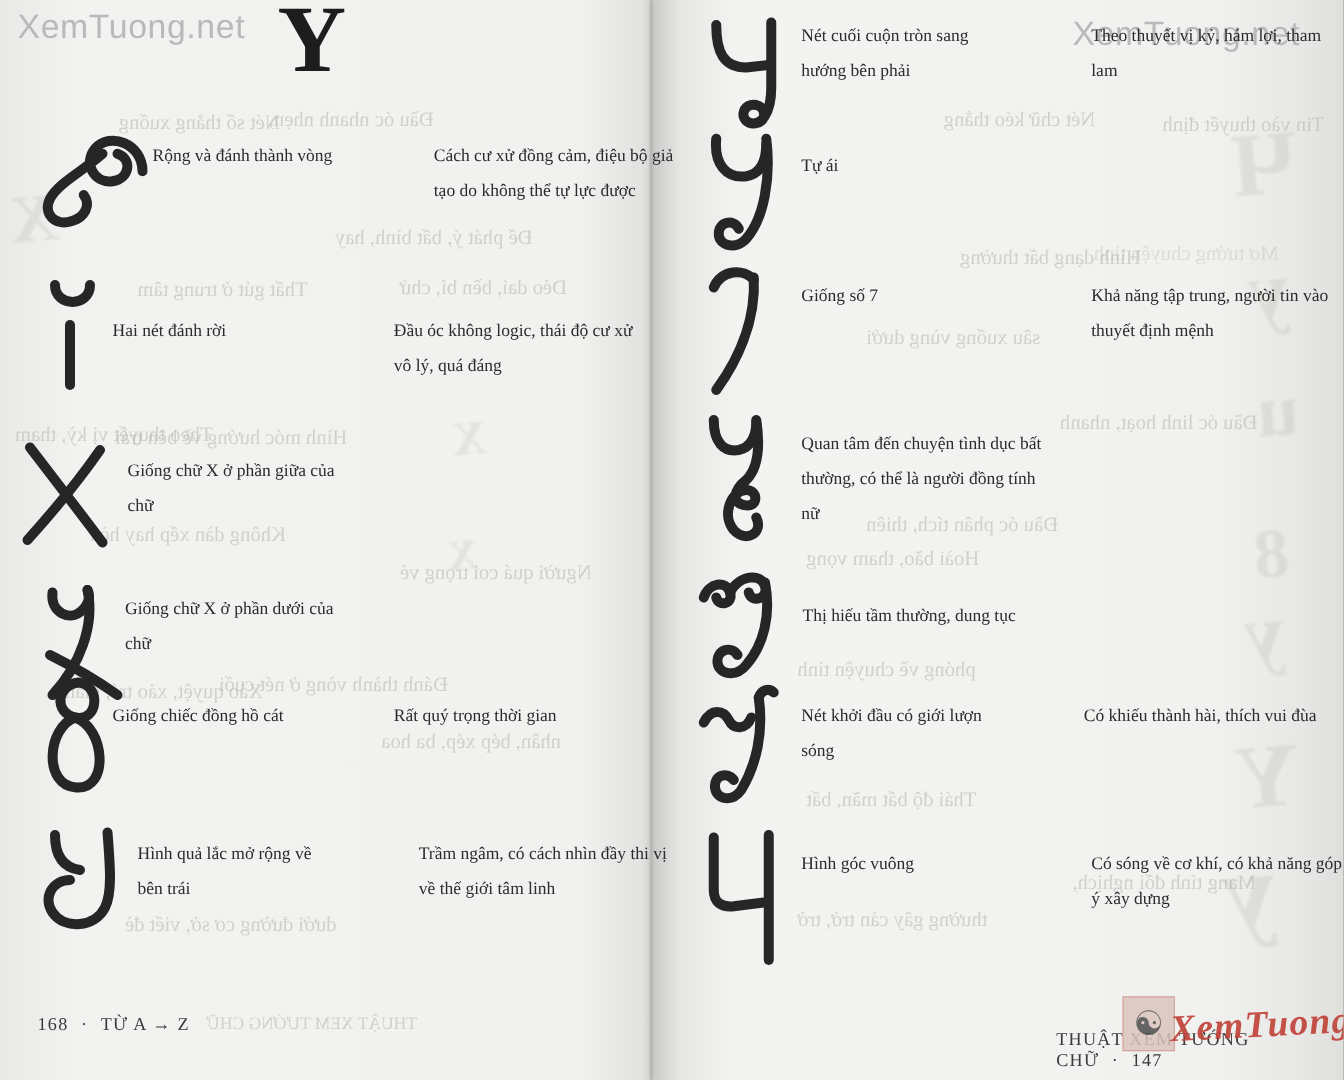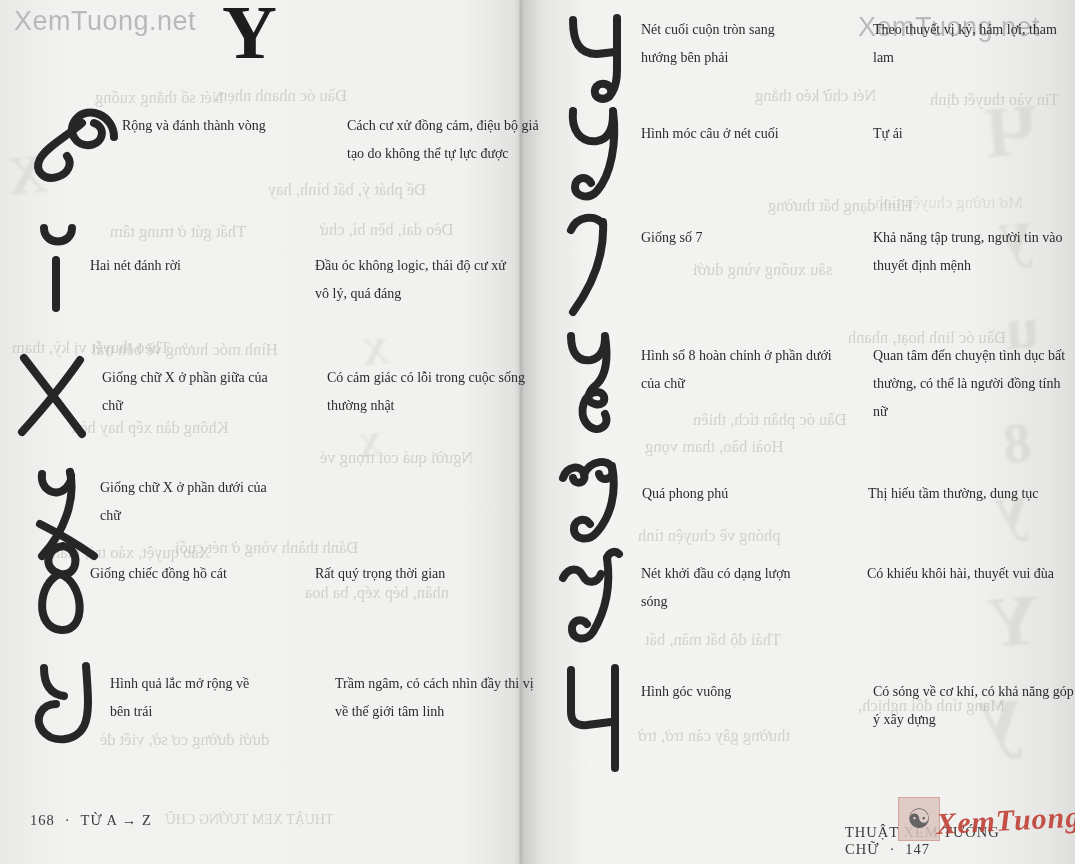--- a/index.html
+++ b/index.html
@@ -115,21 +115,20 @@
     <div class="row" style="left:30px;top:352px;--tt:12px">
       <div class="gcol" style="flex-basis:55px;margin-left:-14px;margin-right:14px">
           <div class="glyph" aria-label="x-in-middle">
         <svg width="72" height="88" viewBox="0 0 72 88">
               <path d="M8 6 C28 32 48 58 66 82"></path>
               <path d="M64 8 C46 34 24 60 6 80"></path>
             </svg>
       </div>
         </div>
       <div class="lcol"><span style="max-width:182px">Giống chữ X ở phần giữa của chữ</span></div>
-      <div class="mcol"><span>Có cảm giác có lỗi trong cuộc sống thường nhật</span></div>
     </div>
 
     <div class="row" style="left:30px;top:466px;--tt:8px">
       <div class="gcol">
           <div class="glyph" aria-label="x-in-lower-part">
         <svg width="70" height="95" viewBox="0 0 70 95">
               <path d="M12 8 C10 24 26 32 36 22 C42 16 42 10 40 6"></path>
               <path d="M40 6 C46 34 34 66 12 90"></path>
               <path d="M10 58 C30 68 50 80 64 90"></path>
             </svg>
@@ -186,21 +185,20 @@
 
     <div class="row" style="left:563px;top:103px;--tt:17px">
       <div class="gcol">
           <div class="glyph" aria-label="hook-on-final-stroke">
         <svg width="75" height="100" viewBox="0 0 75 100">
               <path d="M10 8 C8 28 18 40 34 38 C46 36 50 26 50 12"></path>
               <path d="M50 8 C54 40 48 72 34 88 C26 97 12 94 12 84 C12 74 24 72 28 80"></path>
             </svg>
       </div>
         </div>
-      <div class="lcol"><span>Hình móc câu ở nét cuối</span></div>
       <div class="mcol"><span>Tự ái</span></div>
     </div>
 
     <div class="row" style="left:563px;top:210px;--tt:14px">
       <div class="gcol">
           <div class="glyph" aria-label="like-number-7">
         <svg width="55" height="105" viewBox="0 0 55 105">
               <path d="M8 20 C14 6 32 4 40 14"></path>
               <path d="M40 12 C42 48 26 80 10 102"></path>
             </svg>
@@ -212,50 +210,48 @@
 
     <div class="row" style="left:563px;top:330px;--tt:12px">
       <div class="gcol">
           <div class="glyph" aria-label="figure-8-in-lower-part">
         <svg width="60" height="110" viewBox="0 0 60 110">
               <path d="M8 6 C8 24 16 32 28 30 C38 28 42 18 42 8"></path>
               <path d="M42 6 C46 32 42 46 34 54 C24 62 22 72 32 74 C44 77 44 62 34 62 C22 62 14 82 24 94 C34 105 48 96 42 84"></path>
             </svg>
       </div>
         </div>
-      <div class="lcol"><span style="max-width:208px">Hình số 8 hoàn chỉnh ở phần dưới của chữ</span></div>
       <div class="mcol"><span>Quan tâm đến chuyện tình dục bất thường, có thể là người đồng tính nữ</span></div>
     </div>
 
     <div class="row" style="left:557px;top:452px;--tt:28px">
       <div class="gcol" style="flex-basis:84px">
           <div class="glyph" aria-label="overly-ornate-stroke">
         <svg width="85" height="95" viewBox="0 0 85 95">
               <path d="M6 26 C10 14 24 12 27 22 C30 31 18 34 16 26"></path>
               <path d="M27 22 C34 8 52 6 55 17 C58 27 44 31 42 22"></path>
               <path d="M55 14 C60 40 54 64 40 80 C32 90 18 88 17 78 C16 68 28 64 33 72"></path>
             </svg>
       </div>
         </div>
-      <div class="lcol" style="flex-basis:226px"><span>Quá phong phú</span></div>
       <div class="mcol"><span>Thị hiếu tầm thường, dung tục</span></div>
     </div>
 
     <div class="row" style="left:557px;top:548px;--tt:12px">
       <div class="gcol" style="flex-basis:84px">
           <div class="glyph" aria-label="wavy-initial-stroke">
         <svg width="80" height="95" viewBox="0 0 80 95">
               <path d="M6 30 C12 18 22 20 26 28 C30 36 40 36 44 26"></path>
               <path d="M50 10 C54 38 48 64 36 84 C29 94 16 92 15 82 C14 72 25 69 30 76"></path>
               <path d="M50 10 C52 4 58 2 62 6"></path>
             </svg>
       </div>
         </div>
-      <div class="lcol" style="flex-basis:226px"><span style="max-width:152px">Nét khởi đầu có dạng lượn sóng</span></div>
-      <div class="mcol"><span>Có khiếu khôi hài, thuyết vui đùa</span></div>
+      <div class="lcol" style="flex-basis:226px"><span style="max-width:152px">Nét khởi đầu có giới lượn sóng</span></div>
+      <div class="mcol"><span>Có khiếu thành hài, thích vui đùa</span></div>
     </div>
 
     <div class="row" style="left:563px;top:664px;--tt:14px">
       <div class="gcol">
           <div class="glyph" aria-label="right-angle-shape">
         <svg width="65" height="110" viewBox="0 0 65 110">
               <path d="M8 6 L8 48 C8 58 14 62 24 61 L48 58"></path>
               <path d="M52 4 L52 104"></path>
             </svg>
       </div>

